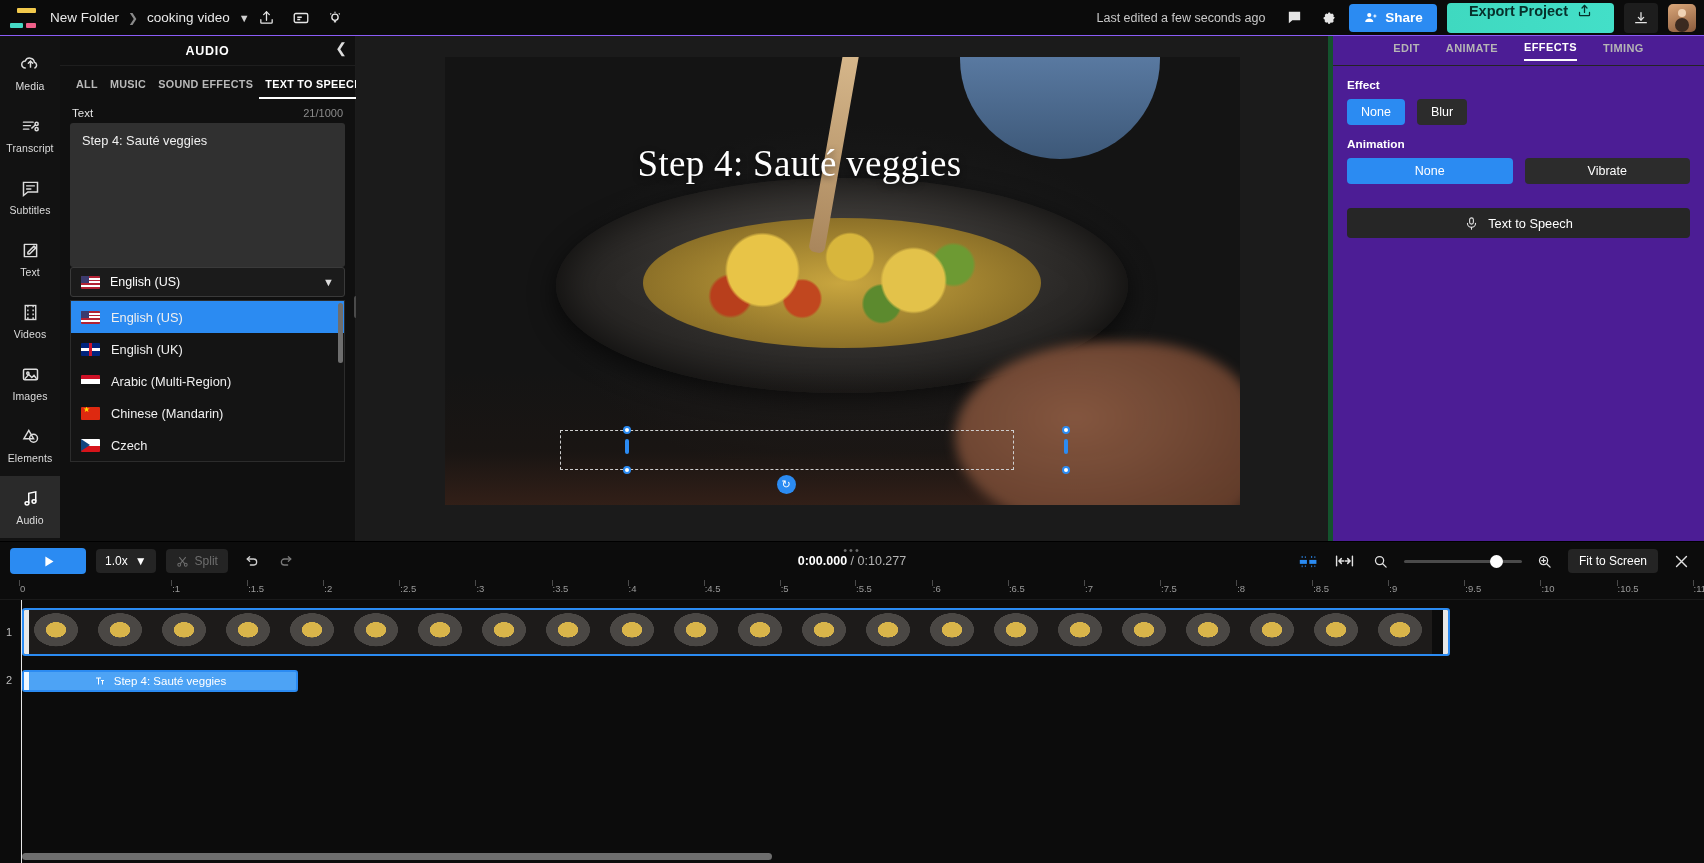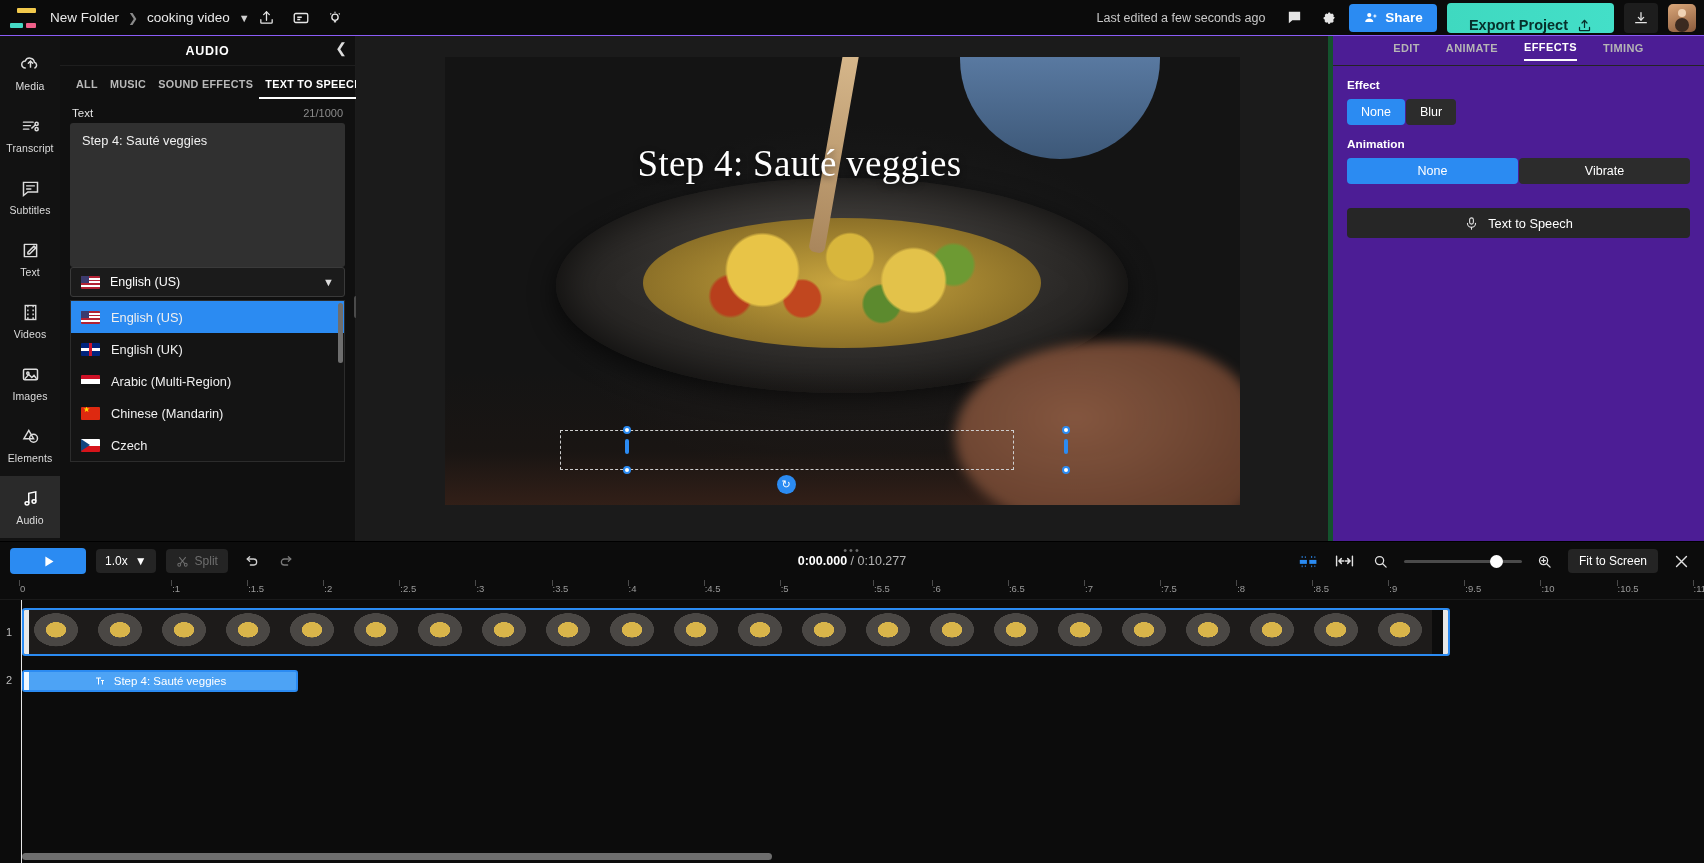--- a/index.html
+++ b/index.html
@@ -30,21 +30,21 @@
   .topbar-icon { width: 34px; height: 34px; display: flex; align-items: center; justify-content: center; color: #e6e6e6; }
   .spacer { flex: 1; }
   .lastedit { font-size: 12.5px; color: #c9c9c9; margin-right: 12px; }
   .btn-share {
     background: #2b8bf2; color: #fff; border-radius: 4px; height: 28px;
     display: flex; align-items: center; gap: 7px; padding: 0 14px;
     font-size: 13.5px; font-weight: 600; margin-left: 4px;
   }
   .btn-export {
     background: linear-gradient(90deg,#3fd9c0,#43dfc8); color: #08332d;
-    border-radius: 4px; height: 30px; display: flex; align-items: flex-end; gap: 9px;
+    border-radius: 4px; height: 30px; display: flex; align-items: flex-start; gap: 9px;
     padding: 0 22px; font-size: 14.5px; font-weight: 700; margin-left: 10px; color:#06302b;
   }
   .dl-btn { width: 34px; height: 30px; background: #1d1d1d; border-radius: 4px; display:flex; align-items:center; justify-content:center; margin-left: 10px; }
   .avatar { width: 28px; height: 28px; border-radius: 5px; margin-left: 10px; overflow: hidden;
     background: linear-gradient(160deg,#d9a679,#8a5a3b); position: relative; }
   .avatar::after { content:""; position:absolute; left:7px; top:14px; width:14px; height:14px; border-radius:50%; background:#3b2a20; }
   .avatar::before { content:""; position:absolute; left:10px; top:5px; width:8px; height:8px; border-radius:50%; background:#f0d2b4; }
 
   
   .body { flex: 1; display: flex; min-height: 0; }
@@ -131,21 +131,21 @@
   .h-bar { position: absolute; width: 4px; height: 15px; border-radius: 2px; background: #2b8bf2; }
   .rotate-btn { position: absolute; left: 332px; top: 418px; width: 19px; height: 19px; border-radius: 50%;
     background: #2b8bf2; display: flex; align-items: center; justify-content: center; color: #fff; font-size: 11px; }
 
   
   .right { width: 376px; flex: 0 0 376px; background: #4c1d95; border-left: 5px solid #14532d; }
   .rtabs { height: 30px; display: flex; align-items: center; justify-content: center; gap: 26px; border-bottom: 1px solid #242424; }
   .rtab { font-size: 11px; font-weight: 700; letter-spacing: .4px; color: #b5b5b5; padding-bottom: 6px; }
   .rtab.active { color: #fff; border-bottom: 2px solid #fff; }
   .r-label { font-size: 11.8px; font-weight: 700; padding: 12px 14px 7px 14px; }
-  .r-row { display: flex; gap: 1px; padding: 0 14px; align-items: center; }
+  .r-row { display: flex; gap: 12px; padding: 0 14px; align-items: center; }
   .chip { height: 26px; min-width: 48px; border-radius: 4px; background: #2c2c2c; color: #fff;
     display: flex; align-items: center; justify-content: center; font-size: 12.5px; padding: 0 14px; }
   .chip.on { background: #2b8bf2; }
   .chip.wide { flex: 1; }
   .tts-btn { margin: 24px 14px 0 14px; height: 30px; background: #262626; border-radius: 4px;
     display: flex; align-items: center; justify-content: center; gap: 9px; font-size: 12.8px; }
 
   
   .tl { height: 322px; flex: 0 0 322px; background: #0c0c0c; display: flex; flex-direction: column; border-top: 1px solid #000; }
   .tl-bar { height: 38px; display: flex; align-items: center; padding: 0 10px; gap: 10px; position: relative; }
@@ -507,21 +507,21 @@
         <div class="tick" style="left: 96.0714px; margin-top: 48px;">:0.5</div>
         <div class="tick" style="left: 172.143px;">:1</div>
         <div class="tick" style="left: 248.214px;">:1.5</div>
         <div class="tick" style="left: 324.286px;">:2</div>
         <div class="tick" style="left: 400.357px;">:2.5</div>
         <div class="tick" style="left: 476.429px;">:3</div>
         <div class="tick" style="left: 552.5px;">:3.5</div>
         <div class="tick" style="left: 628.571px;">:4</div>
         <div class="tick" style="left: 704.643px;">:4.5</div>
         <div class="tick" style="left: 780.714px;">:5</div>
-        <div class="tick" style="left: 874px;">:5.5</div>
+        <div class="tick" style="left: 856px;">:5.5</div>
         <div class="tick" style="left: 932.857px;">:6</div>
         <div class="tick" style="left: 1008.93px;">:6.5</div>
         <div class="tick" style="left: 1085px;">:7</div>
         <div class="tick" style="left: 1161.07px;">:7.5</div>
         <div class="tick" style="left: 1237.14px;">:8</div>
         <div class="tick" style="left: 1313.21px;">:8.5</div>
         <div class="tick" style="left: 1389.29px;">:9</div>
         <div class="tick" style="left: 1465.36px;">:9.5</div>
         <div class="tick" style="left: 1541.43px;">:10</div>
         <div class="tick" style="left: 1617.5px;">:10.5</div>

